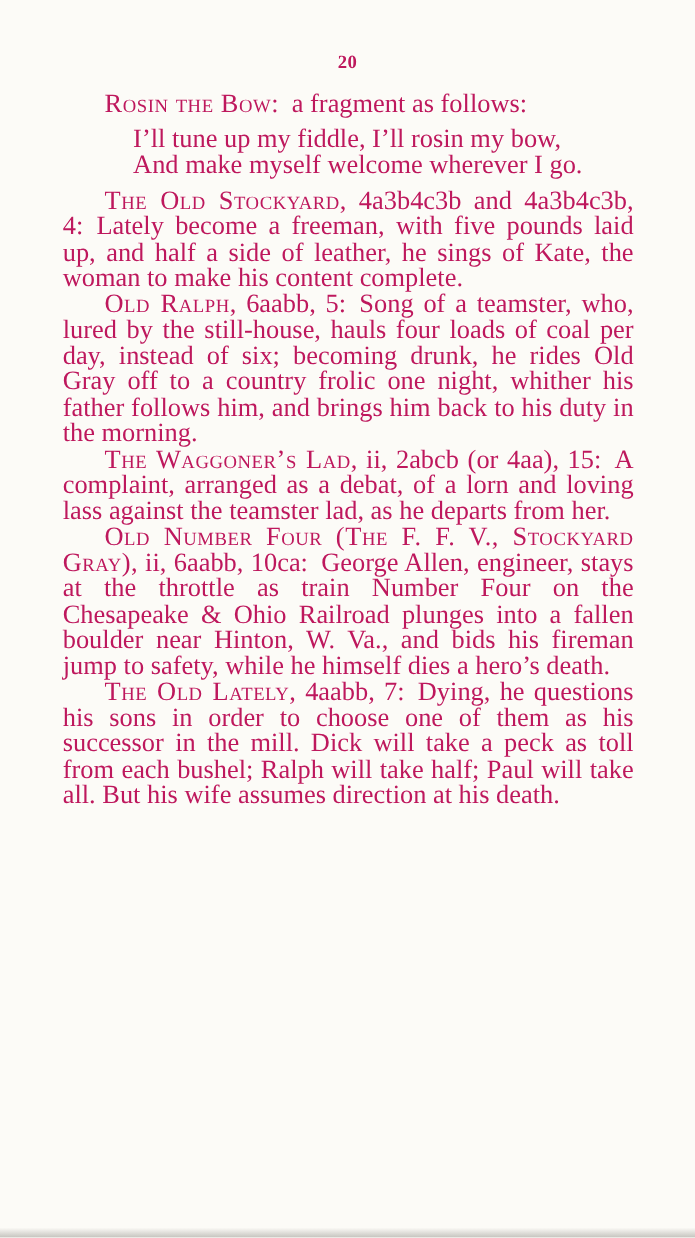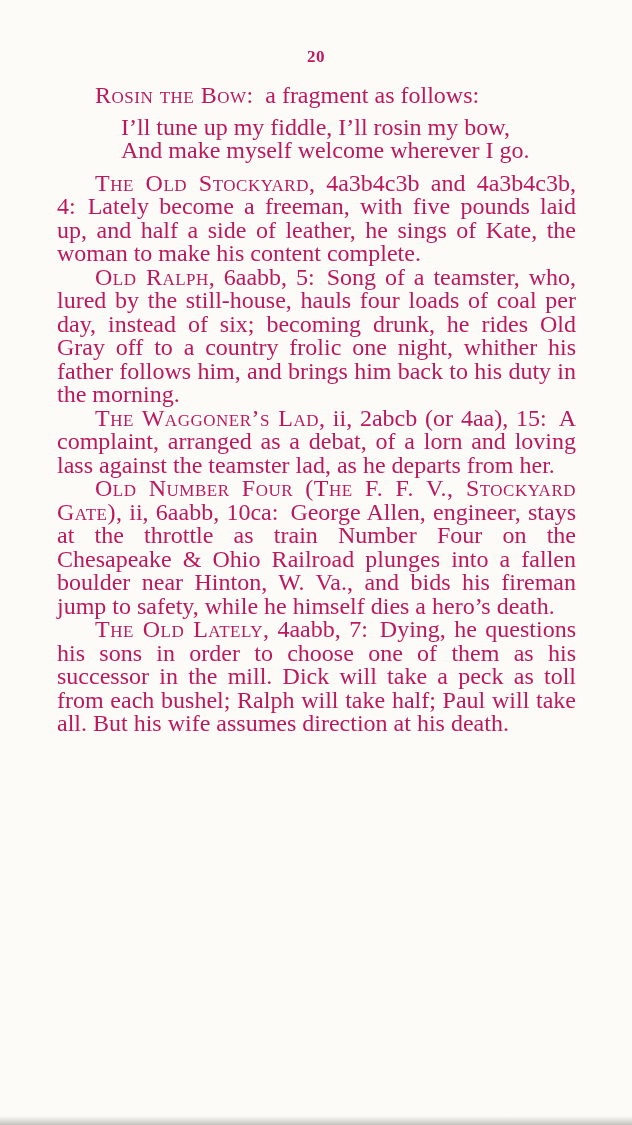--- a/index.html
+++ b/index.html
@@ -83,21 +83,21 @@
       <div class="verse-line">And make myself welcome wherever I go.</div>
     </div>
 
     <p class="para"><span class="sc">The Old Stockyard</span><span>, 4a3b4c3b and 4a3b4c3b, 4: Lately become a freeman, with five pounds laid up, and half a side of leather, he sings of Kate, the woman to make his content complete.</span></p>
 
 
     <p class="para"><span class="sc">Old Ralph</span><span>, 6aabb, 5: Song of a teamster, who, lured by the still-house, hauls four loads of coal per day, instead of six; becoming drunk, he rides Old Gray off to a country frolic one night, whither his father follows him, and brings him back to his duty in the morning.</span></p>
 
     <p class="para"><span class="sc">The Waggoner’s Lad</span><span>, ii, 2abcb (or 4aa), 15: A complaint, arranged as a </span><span class="it">debat,</span><span> of a lorn and loving lass against the teamster lad, as he departs from her.</span></p>
 
-    <p class="para"><span class="sc">Old Number Four (The F. F. V., Stockyard Gate)</span><span>, ii, 6aabb, 10ca: George Allen, engineer, stays at the throttle as train Number Four on the Chesapeake &amp; Ohio Railroad plunges into a fallen boulder near Hinton, W. Va., and bids his fireman jump to safety, while he himself dies a hero’s death.</span></p>
+    <p class="para"><span class="sc">Old Number Four (The F. F. V., Stockyard Gray)</span><span>, ii, 6aabb, 10ca: George Allen, engineer, stays at the throttle as train Number Four on the Chesapeake &amp; Ohio Railroad plunges into a fallen boulder near Hinton, W. Va., and bids his fireman jump to safety, while he himself dies a hero’s death.</span></p>
 
 
     <p class="para"><span class="sc">The Old Lately</span><span>, 4aabb, 7: Dying, he questions his sons in order to choose one of them as his successor in the mill. Dick will take a peck as toll from each bushel; Ralph will take half; Paul will take all. But his wife assumes direction at his death.</span></p>
 
 
   </div>
 
   <div class="scan-edge"></div>
 
 </div>

